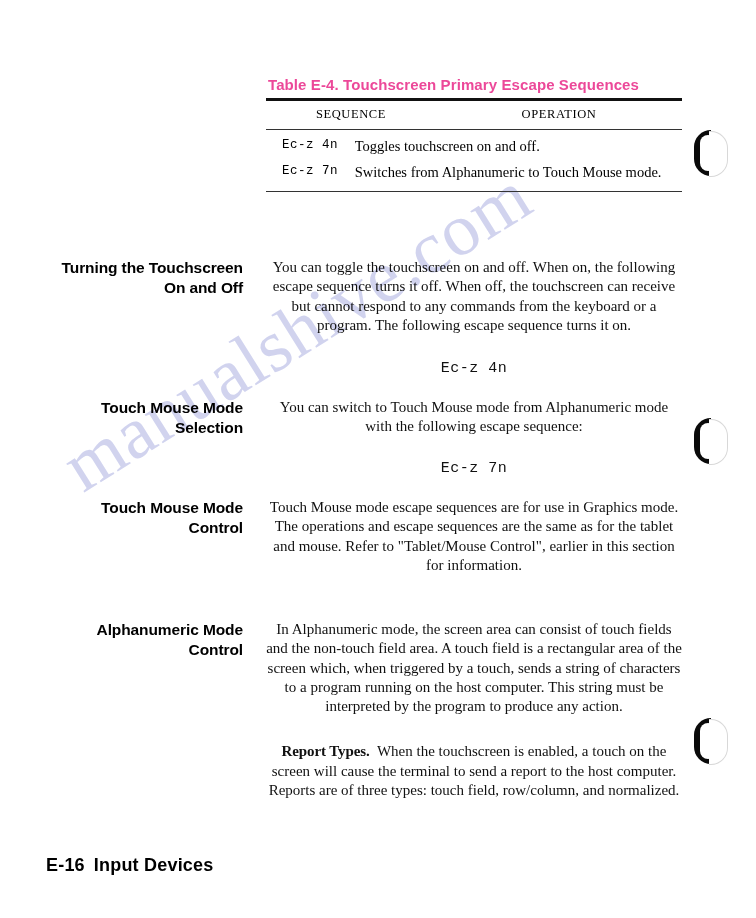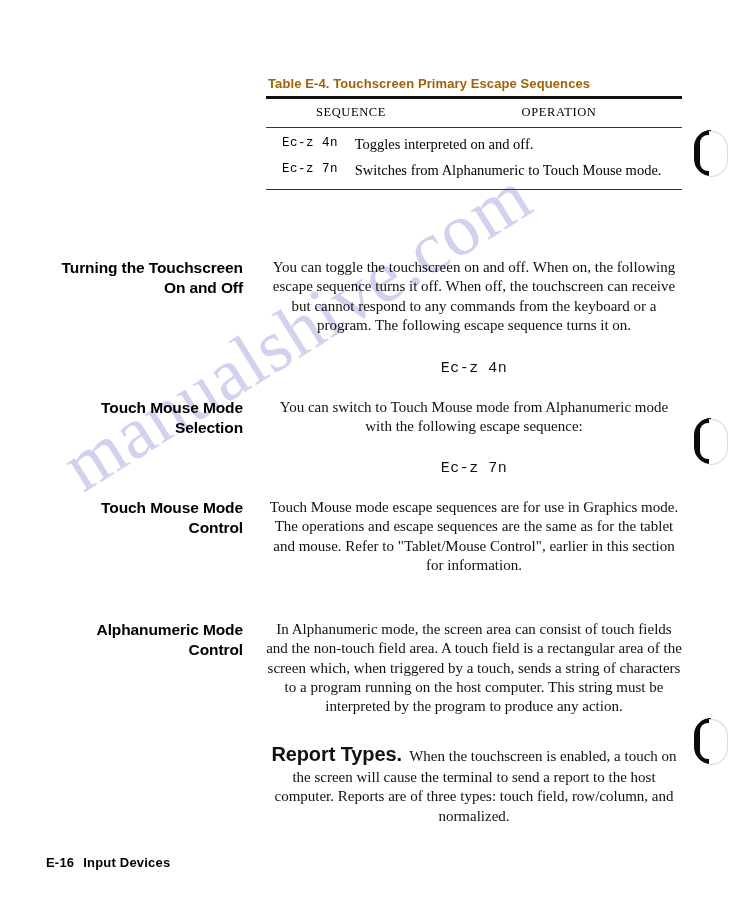--- a/index.html
+++ b/index.html
@@ -72,23 +72,23 @@
   
   .table-block {
     position: absolute;
     left: 266px;
     top: 76px;
     width: 416px;
   }
   .table-title {
     font-family: "Liberation Sans", "DejaVu Sans", sans-serif;
     font-weight: bold;
-    font-size: 13px;
+    font-size: 15px;
     letter-spacing: .1px;
-    color: #a16207;
+    color: #ec4899;
     margin: 0 0 5px 2px;
     white-space: nowrap;
   }
   .rule-thick { height: 2.5px; background: #111; width: 100%; }
   .rule-thin  { height: 1.2px; background: #333; width: 100%; }
 
   .tbl { width: 100%; border-collapse: collapse; }
   .tbl th {
     font-family: "Liberation Serif", "DejaVu Serif", serif;
     font-weight: normal;
@@ -149,34 +149,34 @@
   .code-line {
     font-family: "Liberation Mono", "DejaVu Sans Mono", monospace;
     font-size: 12.5px;
     letter-spacing: .5px;
     margin-left: 18px;
     white-space: pre;
     color: #111;
   }
 
   .runin {
-    font-family: Liberation Sans, sans-serif;
-    font-weight: bold;
-    font-size: 20px;
+    font-family: Liberation Serif, serif;
+    font-weight: bold;
+    font-size: 15px;
     letter-spacing: -.1px;
   }
 
   
   .footer {
     position: absolute;
     left: 46px;
     top: 855px;
     font-family: "Liberation Sans", "DejaVu Sans", sans-serif;
     font-weight: bold;
-    font-size: 13px;
+    font-size: 18px;
     letter-spacing: .2px;
     color: #000;
   }
   .footer .pg { margin-right: 9px; }
 </style>
 </head>
 <body>
 
 <div class="page">
 
@@ -209,21 +209,21 @@
             <th class="col-seq">SEQUENCE</th>
             <th>OPERATION</th>
           </tr>
         </thead>
       </table>
       <div class="rule-thin"></div>
       <table class="tbl">
         <tbody>
           <tr>
             <td class="seq">Ec-z 4n</td>
-            <td class="op">Toggles interpreted on and off.</td>
+            <td class="op">Toggles touchscreen on and off.</td>
           </tr>
           <tr class="last">
             <td class="seq">Ec-z 7n</td>
             <td class="op">Switches from Alphanumeric to Touch Mouse mode.</td>
           </tr>
         </tbody>
       </table>
       <div class="rule-thin"></div>
     </div>
 

